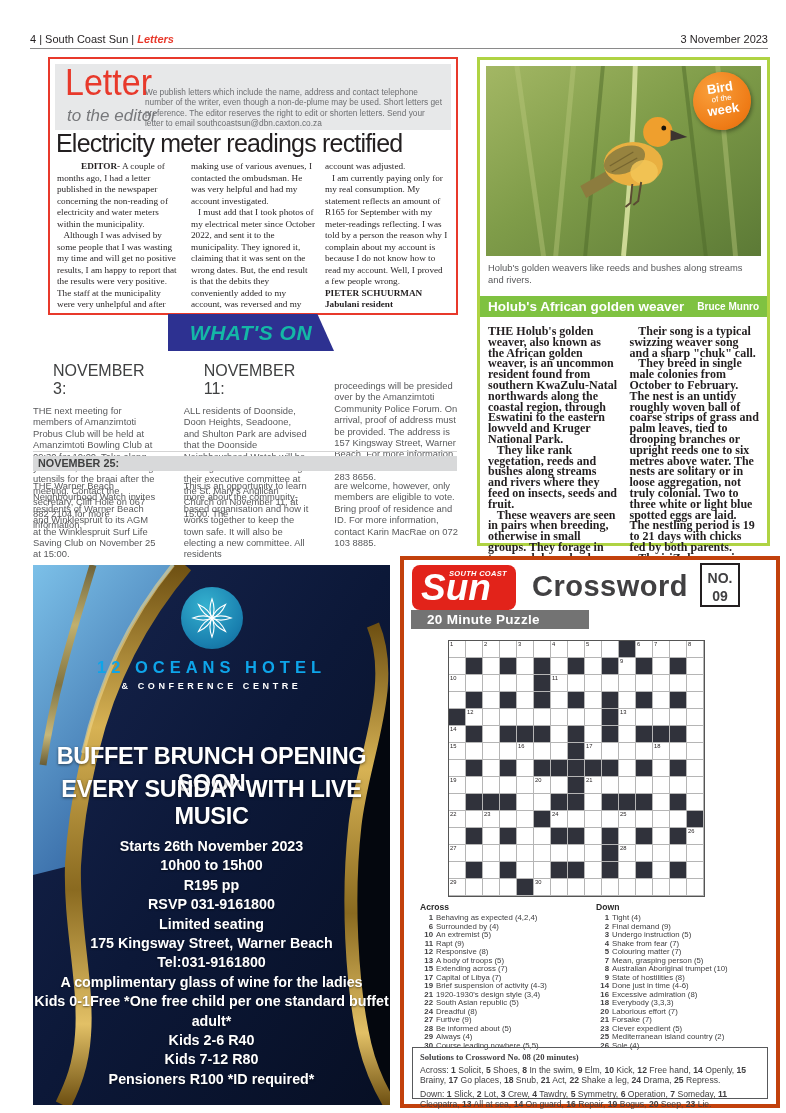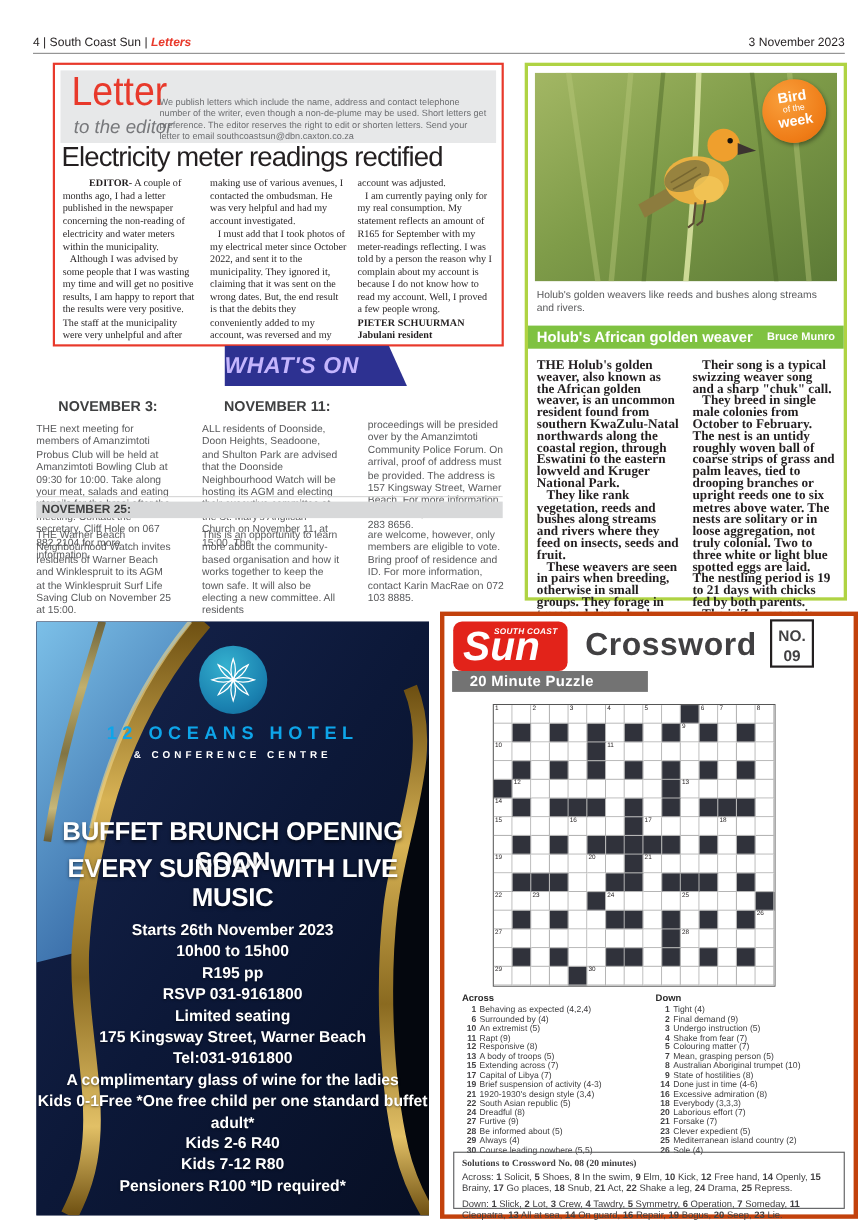--- a/index.html
+++ b/index.html
@@ -25,26 +25,26 @@
   .letter-cols { position:absolute; left:7px; right:7px; top:102px; bottom:5px; display:flex; gap:10px;
     font-family:"Liberation Serif", serif; font-size:9.2px; line-height:11.5px; color:#231f20; }
   .letter-col { flex:1; }
   .letter-col .body { white-space:pre-line; }
   .lead { font-weight:bold;padding-left:24px; }
   .sig { font-weight:bold; }
 
   
   .whatson { position:absolute; left:168px; top:314px; width:166px; height:37px; background:#2d3191;
     clip-path:polygon(0 0, 90% 0, 100% 100%, 0 100%);
-    color:#c4b5fd; font-style:italic; font-weight:bold; font-size:21px; line-height:37px; letter-spacing:.5px;margin-left:36px; }
+    color:#14b8a6; font-style:italic; font-weight:bold; font-size:21px; text-align:center; line-height:37px; letter-spacing:.5px; }
   .events-row1, .events-row2 { position:absolute; left:33px; width:426px; display:flex; gap:26px; }
   .events-row1 { top:362px; }
   .events-row2 { top:480px; }
   .event-col { flex:1; }
-  .event-h { font-size:13px; font-weight:bold; color:#3f4041; margin-bottom:7px;padding-left:20px; }
+  .event-h { font-size:16px; font-weight:normal; color:#3f4041; margin-bottom:7px;padding-left:20px; }
   .event-t { font-size:9.4px; line-height:11.4px; color:#58595b; }
   .pad-top { padding-top:18px; }
   .events-sep { position:absolute; left:33px; top:451px; width:424px; border-top:1px solid #d4d4d4; }
   .nov25 { position:absolute; left:33px; top:456px; width:424px; height:15px; background:#d8d9da;
     font-size:10.8px; font-weight:bold; color:#3f4041; line-height:15px; padding-left:5px; }
 
   
   .bird-box { position:absolute; left:477px; top:57px; width:293px; height:489px; border:3px solid #afd343; background:#fff; }
   .bird-photo { position:absolute; left:6px; top:6px; right:6px; height:190px; overflow:hidden; }
   .bird-photo svg { display:block; width:100%; height:100%; }

